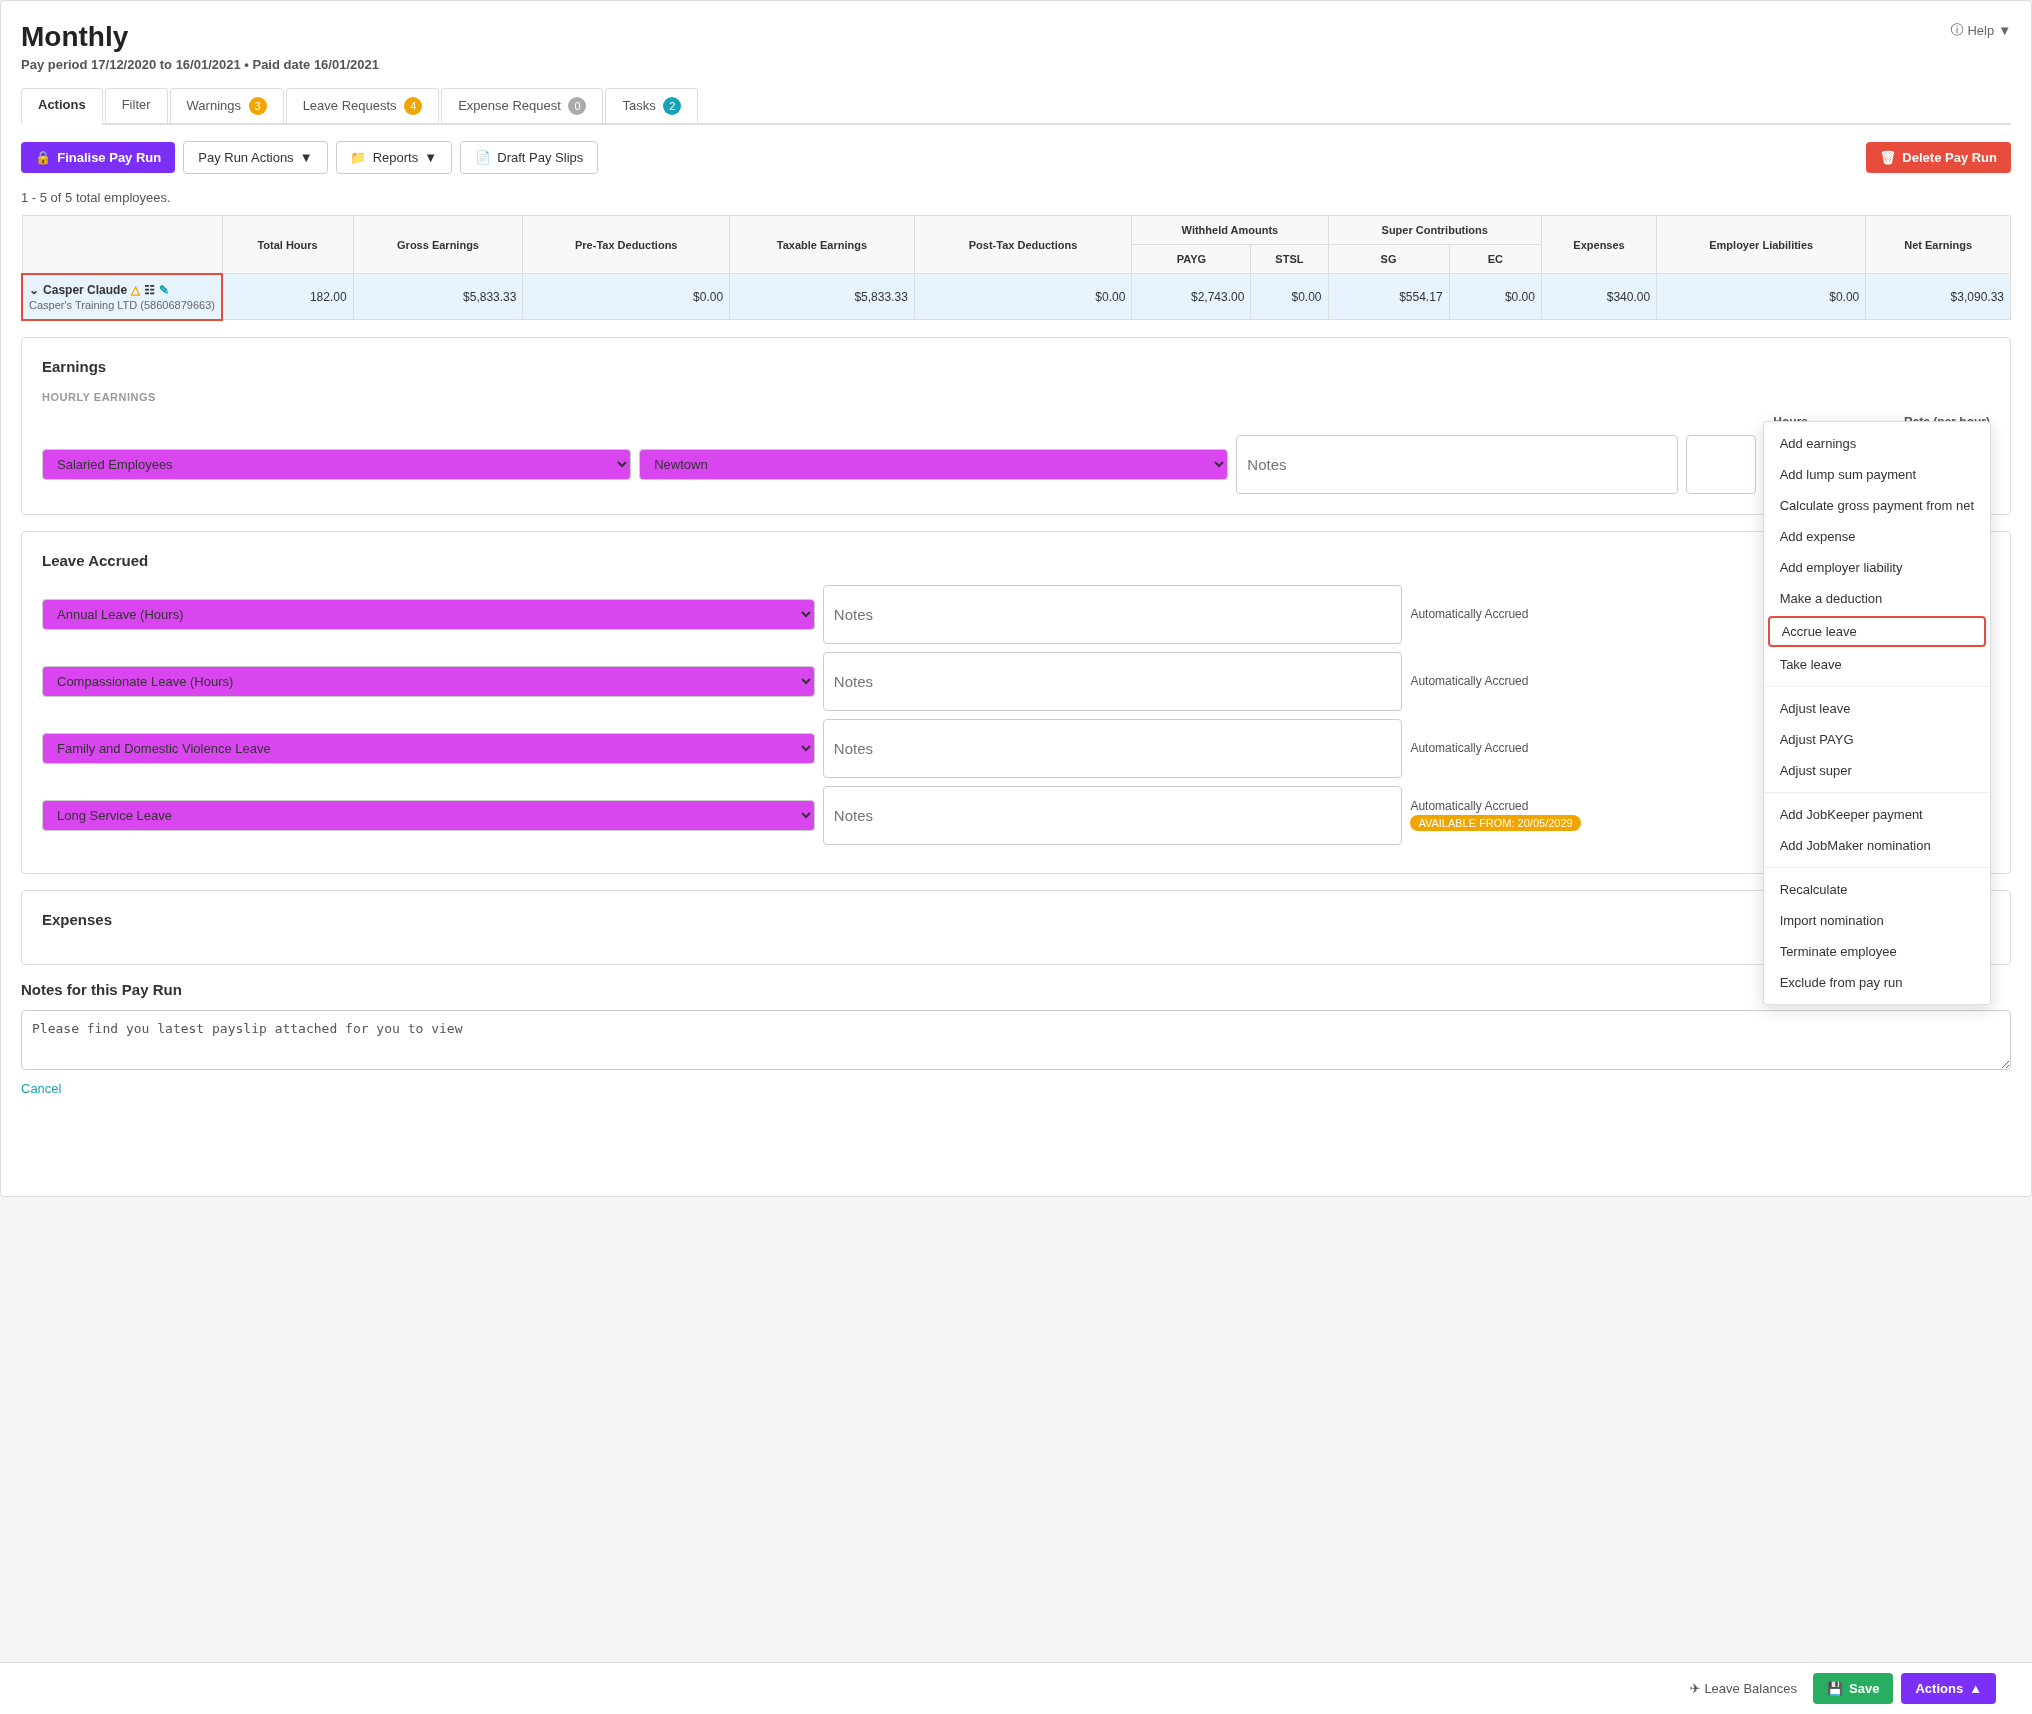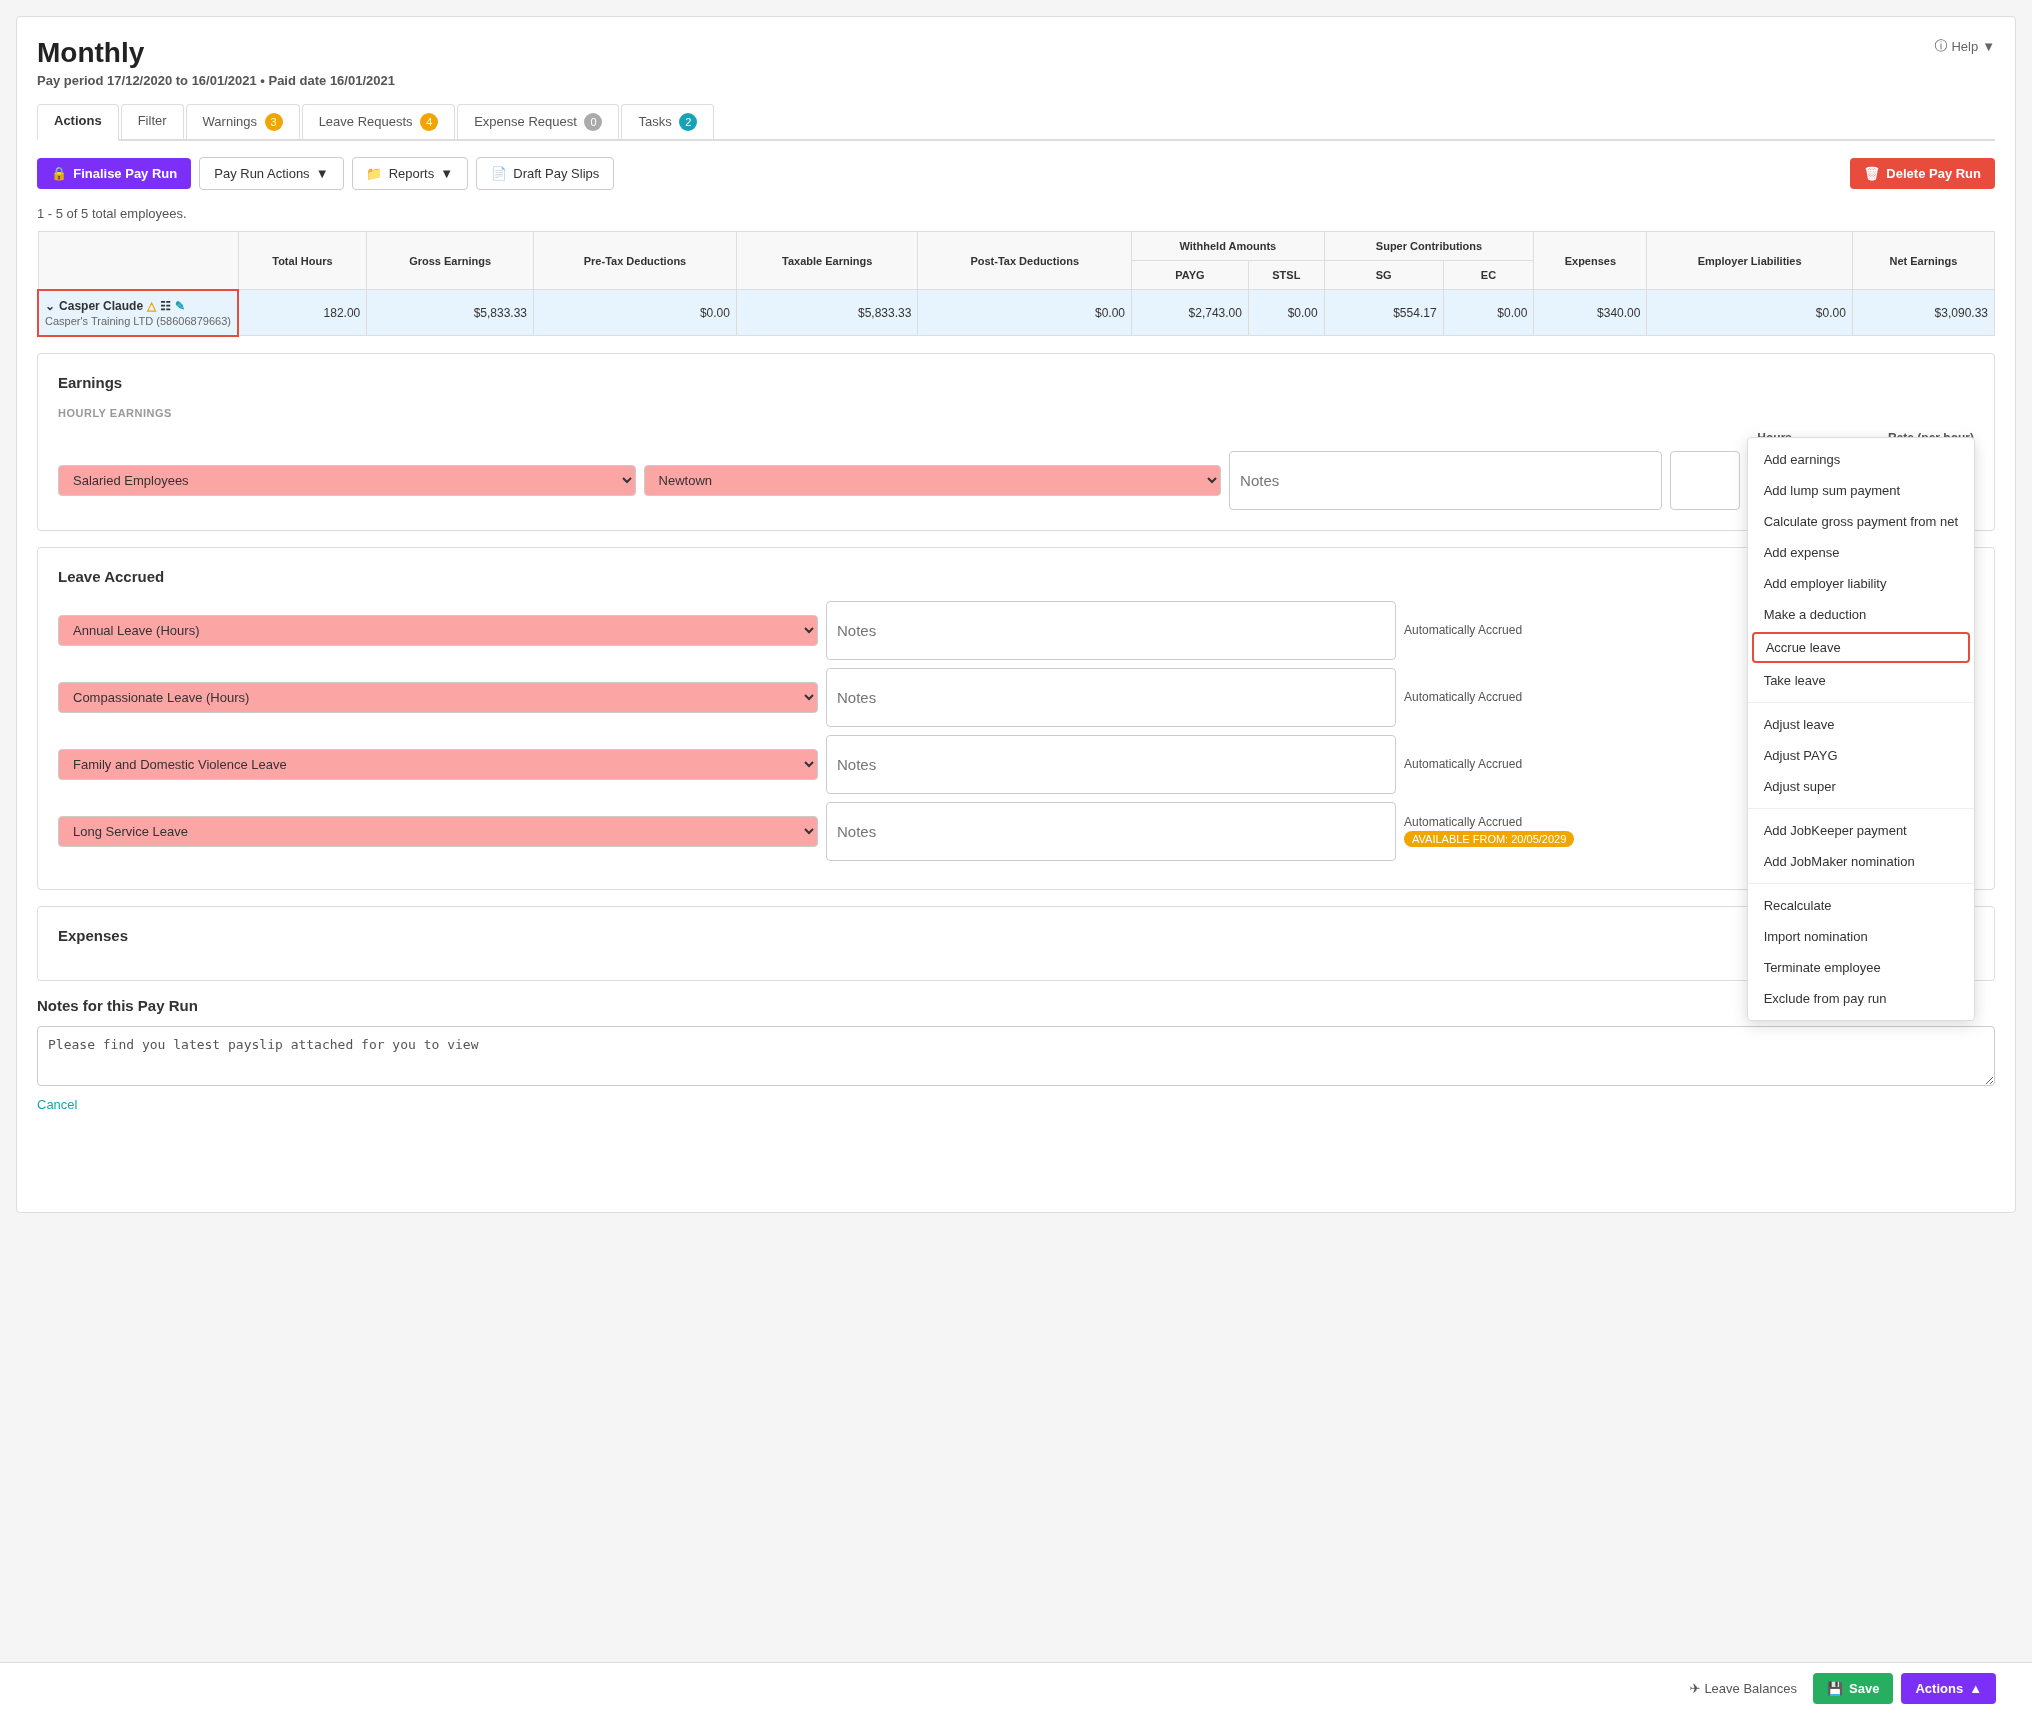--- a/index.html
+++ b/index.html
@@ -1,17 +1,17 @@
 <!DOCTYPE html>
 <html><head>
   <meta charset="utf-8">
   <style>
     * { box-sizing: border-box; margin: 0; padding: 0; }
     body { font-family: -apple-system, BlinkMacSystemFont, 'Segoe UI', sans-serif; font-size: 13px; background: #f5f5f5; color: #333; }
-    .page-wrapper { background: #fff; margin: 16px; border: 1px solid #ddd; border-radius: 4px; padding: 20px; position: relative; }
+    .page-wrapper { background: #fff; border: 1px solid #ddd; border-radius: 4px; padding: 20px; position: relative; }
     
     
     .page-header { display: flex; justify-content: space-between; align-items: flex-start; margin-bottom: 16px; }
     .page-title { font-size: 28px; font-weight: 700; color: #222; }
     .page-subtitle { font-size: 13px; color: #555; margin-top: 4px; font-weight: 600; }
     .help-link { color: #666; font-size: 13px; cursor: pointer; display: flex; align-items: center; gap: 4px; }
 
     
     .tabs { display: flex; gap: 0; border-bottom: 2px solid #ddd; margin-bottom: 16px; }
     .tab { padding: 8px 16px; cursor: pointer; border: 1px solid #ddd; border-bottom: none; background: #fff; font-size: 13px; color: #555; margin-right: 2px; border-radius: 4px 4px 0 0; }
@@ -41,21 +41,21 @@
     .data-table tr.selected-row { background: #e8f4fd; }
     .employee-name { font-weight: 600; color: #333; display: flex; align-items: center; gap: 4px; }
     .employee-company { font-size: 11px; color: #666; margin-top: 2px; }
     .warning-icon { color: #f0a500; font-size: 12px; }
 
     
     .section { background: #fff; border: 1px solid #ddd; border-radius: 4px; margin: 16px 0; padding: 20px; }
     .section-title { font-size: 15px; font-weight: 700; color: #333; margin-bottom: 16px; }
     .section-subtitle { font-size: 11px; color: #999; font-weight: 600; letter-spacing: 0.5px; margin-bottom: 12px; }
     .form-input { border: 1px solid #ccc; border-radius: 4px; padding: 20px 10px; font-size: 15px; color: #000000; }
-    .form-select { border: 1px solid #ccc; border-radius: 4px; padding: 6px 10px; font-size: 13px; color: #333; background: #fca5a5; }
+    .form-select { border: 1px solid #ccc; border-radius: 4px; padding: 6px 10px; font-size: 13px; color: #333; background: #d946ef; }
     .earnings-row { display: flex; align-items: center; gap: 8px; }
     .earnings-label { flex: 2; }
     .earnings-location { flex: 2; }
     .earnings-notes { flex: 1.5; }
     .earnings-hours { width: 70px; }
     .earnings-rate { display: flex; align-items: center; gap: 4px; }
     .earnings-total { background: #17a2b8; color: #fff; padding: 4px 10px; border-radius: 4px; font-weight: 600; font-size: 13px; white-space: nowrap; }
     .rate-prefix { background: #f5f5f5; border: 1px solid #ccc; border-right: none; border-radius: 4px 0 0 4px; padding: 6px 8px; font-size: 13px; color: #555; }
     .rate-input { border: 1px solid #ccc; border-left: none; border-radius: 0 4px 4px 0; padding: 6px 8px; font-size: 13px; width: 90px; }
 

